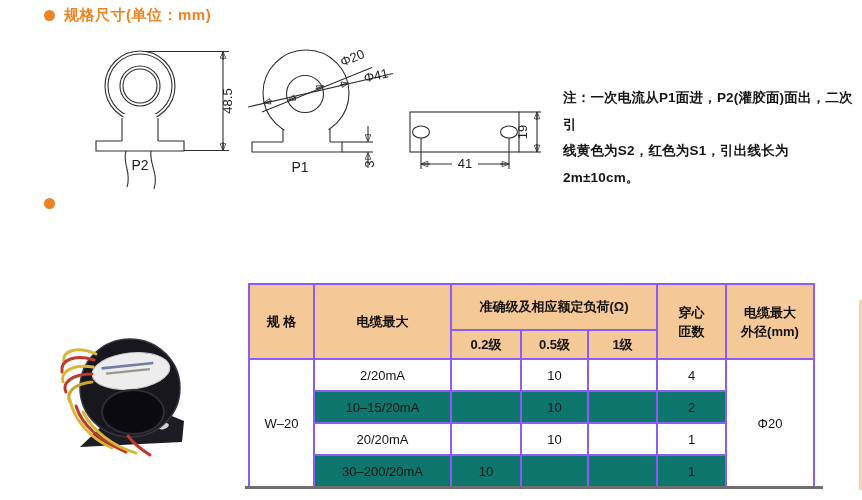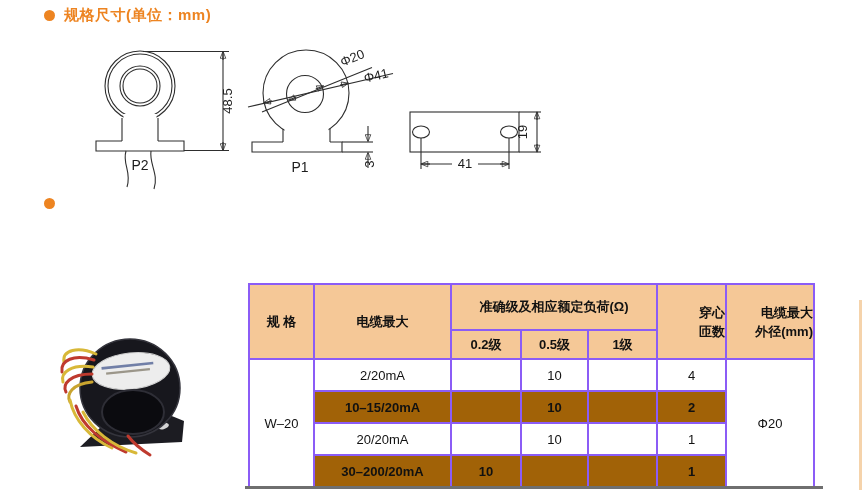--- a/index.html
+++ b/index.html
@@ -18,25 +18,25 @@
   .draw rect.fillw{fill:#ffffff;}
   .draw circle.fillw{fill:#ffffff;}
   .draw text{font-family:"Liberation Sans","DejaVu Sans",sans-serif;fill:#1d1d1d;stroke:none;}
   .dim{font-size:13px;}
   .viewlbl{font-size:14px;}
   
   .spec-table{position:absolute;left:248px;top:283px;border-collapse:collapse;table-layout:fixed;}
   .spec-table th,.spec-table td{border:2px solid #8b5cf6;text-align:center;vertical-align:middle;
       padding:0;font-size:13px;color:#111;background:#fff;}
   .spec-table th{background:#F5C897;font-weight:600;}
-  .spec-table th div{line-height:19px;text-align:right;}
+  .spec-table th div{line-height:19px;}
   .spec-table tr.hrow1{height:46px;}
   .spec-table tr.hrow2{height:29px;}
   .spec-table tbody tr{height:32px;}
-  .spec-table tbody tr.shaded td{background:#a16207;font-weight:bold;}
+  .spec-table tbody tr.shaded td{background:#0f766e;}
   .spec-table tbody td.spancell{background:#fff;text-align:center;}
   .bottom-rule{position:absolute;left:245px;top:486px;width:578px;height:3px;background:#6F6F6F;}
   .edge-strip{position:absolute;left:859px;top:300px;width:3px;height:190px;background:#F3C896;opacity:.8;}
   .photo{position:absolute;left:50px;top:322px;}
   .photo path.wire{fill:none;stroke-linecap:round;stroke-width:3;}
 </style>
 </head>
 <body>
 
 <div class="page">
@@ -110,20 +110,24 @@
     <text class="dim" x="60" y="65" text-anchor="middle">41</text>
 
     <line x1="114" y1="9" x2="136" y2="9"></line>
     <line x1="114" y1="49" x2="136" y2="49"></line>
     <line x1="132" y1="9" x2="132" y2="49"></line>
     <line x1="132" y1="17" x2="132" y2="9.5" marker-end="url(#arrowm)"></line>
     <line x1="132" y1="41" x2="132" y2="48.5" marker-end="url(#arrowm)"></line>
     <text class="dim" x="122" y="29" text-anchor="middle" transform="rotate(-90 122 29)">19</text>
   </svg>
 
+  <div class="note">
+    <div>注：一次电流从P1面进，P2(灌胶面)面出，二次引</div>
+    <div>线黄色为S2，红色为S1，引出线长为2m±10cm。</div>
+  </div>
 
   <div class="sec-head" style="left:44px;top:198px;">
     <span class="bullet"></span>
   </div>
 
   <svg class="photo" width="200" height="155" viewBox="0 0 200 155">
 
     <polygon points="30,125 132,120 134,99 112,90 52,104" fill="#1c1c22"></polygon>
     <ellipse cx="113" cy="104" rx="6" ry="3.2" fill="#e8e8e8" opacity="0.9" transform="rotate(-12 113 104)"></ellipse>
 

